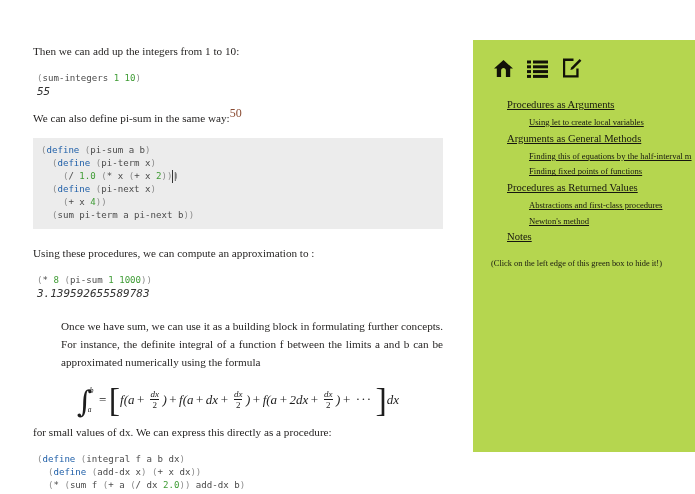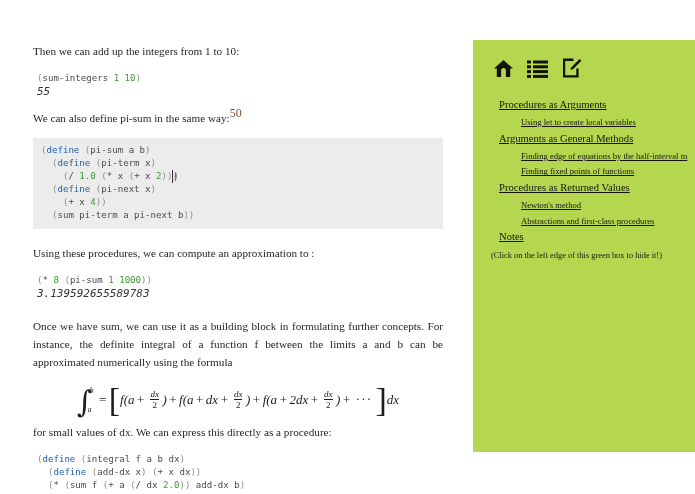--- a/index.html
+++ b/index.html
@@ -32,20 +32,21 @@
     font-family: "Liberation Serif", serif;
     font-size: 11.2px;
     line-height: 1.32;
     color: #211f1e;
     margin: 0 0 0 0;
     text-align: justify;
   }
   .para.justify-block {
     text-align: justify;
     line-height: 1.62;
+    margin-left: 28px;
   }
 
   .sup-note {
     font-size: 12px;
     vertical-align: super;
     color: #8a4b32;
     text-decoration: none;
     line-height: 0;
     font-family: Liberation Serif, serif;
   }
@@ -160,21 +161,21 @@
     overflow: hidden;
   }
   .toolbar {
     display: flex;
     align-items: center;
     gap: 13px;
     margin: 6px 0 18px 2px;
   }
   .toolbar .ic { cursor: pointer; display: block; }
 
-  .nav-list { margin: 8px; padding: 0; }
+  .nav-list { margin: 16px; padding: 0; }
   .nav-link {
     display: block;
     font-family: "Liberation Serif", serif;
     color: #16160f;
     text-decoration: underline;
     font-size: 10.6px;
     line-height: 1.0;
     margin-bottom: 7.5px;
     white-space: nowrap;
   }
@@ -310,23 +311,23 @@
         <path d="M2 0.6 L12.5 0.6 L12.5 3.0 L4.2 3.0 L4.2 17.3 L15.3 17.3 L15.3 10.5 L17.6 10.5 L17.6 19.5 L2 19.5 Z" fill="#121208"></path>
         <path d="M18.6 1.0 L20.4 2.8 L12.0 11.3 L9.4 12.1 L10.2 9.5 Z" fill="#121208"></path>
       </svg>
     </span>
   </div>
 
   <div class="nav-list">
     <a class="nav-link" href="#">Procedures as Arguments </a>
     <a class="nav-link sub" href="#">Using let to create local variables </a>
     <a class="nav-link" href="#">Arguments as General Methods </a>
-    <a class="nav-link sub" href="#">Finding edge of equations by the half-interval m</a>
+    <a class="nav-link sub" href="#">Finding this of equations by the half-interval m</a>
     <a class="nav-link sub" href="#">Finding fixed points of functions </a>
     <a class="nav-link" href="#">Procedures as Returned Values </a>
+    <a class="nav-link sub" href="#">Abstractions and first-class procedures </a>
     <a class="nav-link sub" href="#">Newton's method </a>
-    <a class="nav-link sub" href="#">Abstractions and first-class procedures </a>
     <a class="nav-link" href="#">Notes </a>
   </div>
 
   <div class="hint">(Click on the left edge of this green box to hide it!)</div>
 
 </div>
 
 </body></html>

